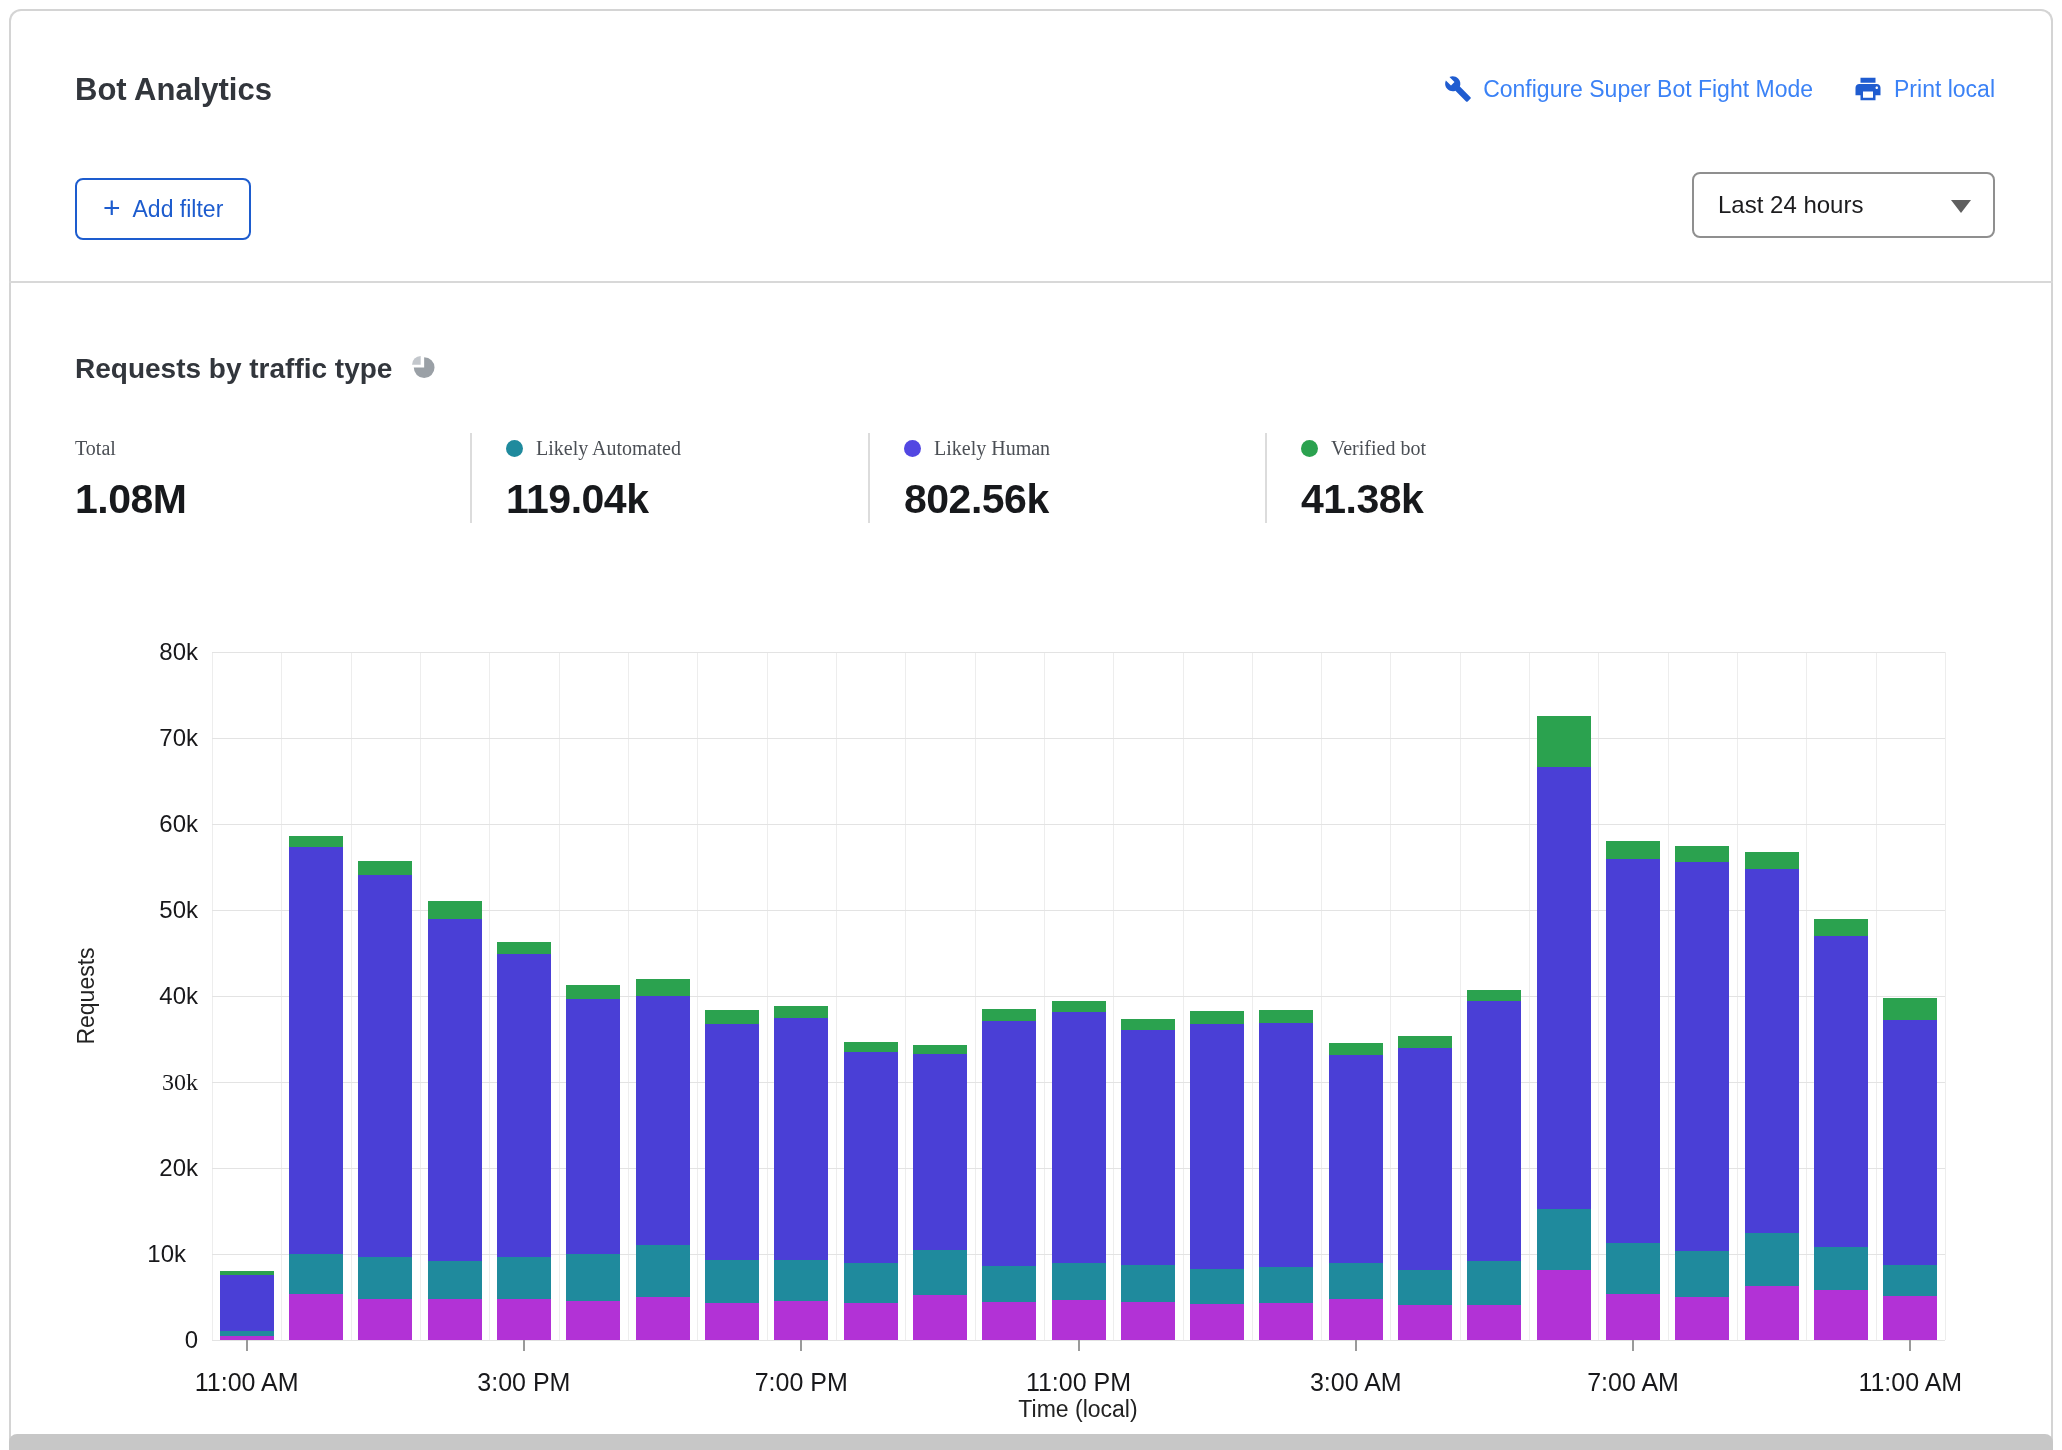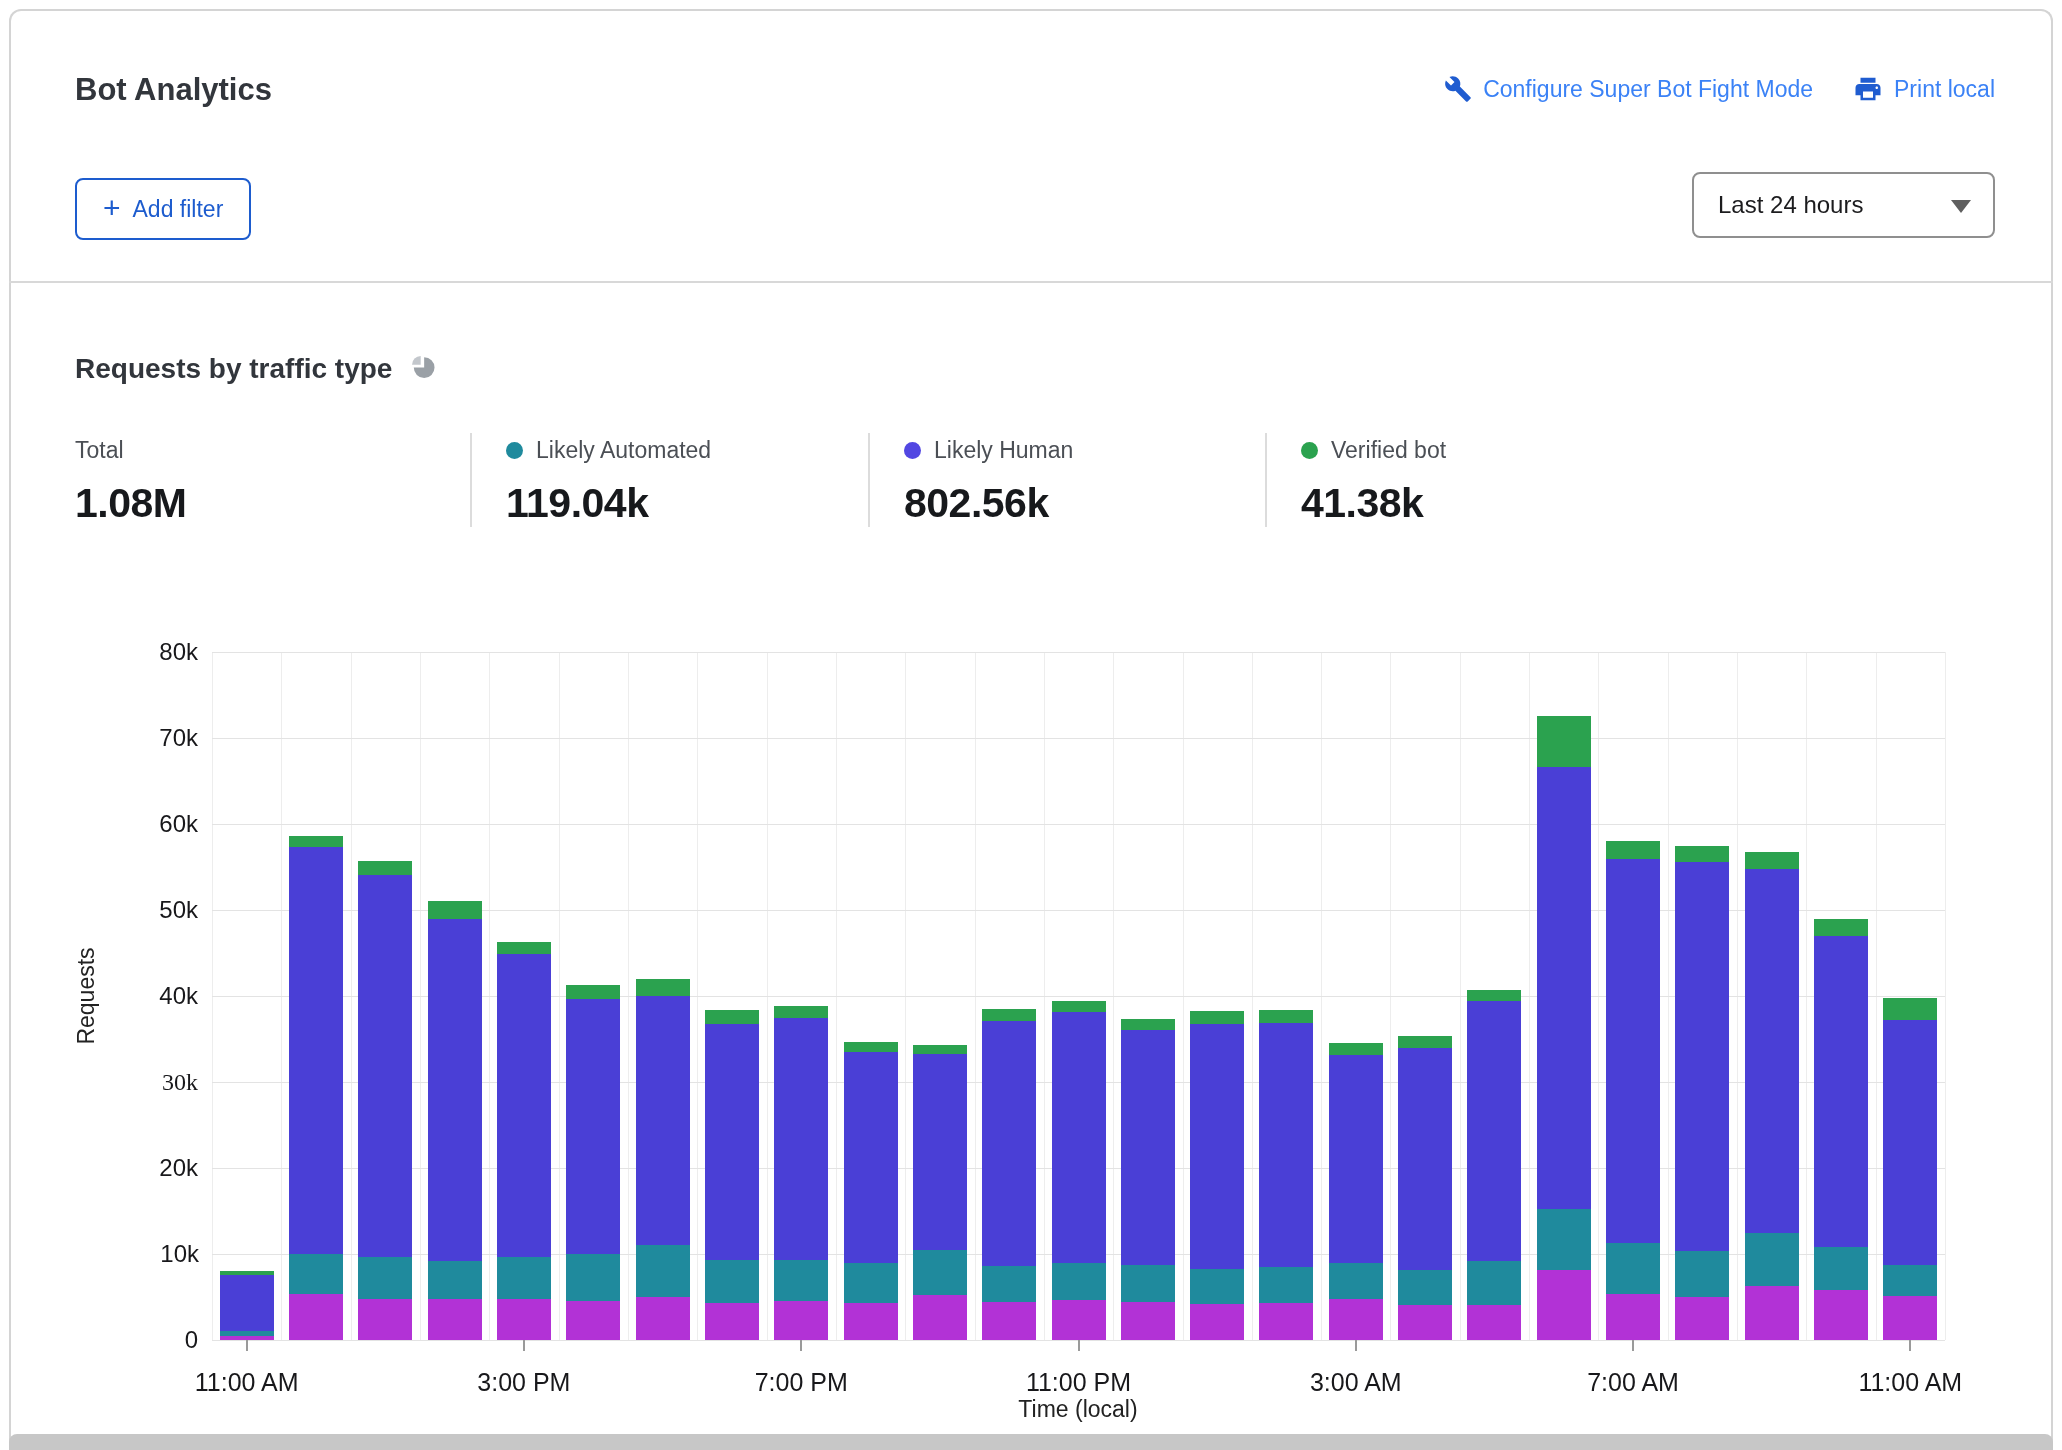--- a/index.html
+++ b/index.html
@@ -24,21 +24,21 @@
   .section-heading{position:absolute;left:75px;top:352px;display:flex;align-items:center;gap:16px;}
   .section-heading .txt{font-size:28px;font-weight:700;color:#32363c;}
   .stats{position:absolute;left:75px;top:433px;width:1920px;display:flex;}
   .stat{box-sizing:border-box;padding-top:4px;}
   .stat + .stat{border-left:2px solid #dcdcdc;padding-left:34px;}
   .stat.c1{width:395px;}
   .stat.c2{width:372px;}
   .stat.c3{width:398px;}
   .stat.c4{width:397px;}
   .stat.c5{width:358px;}
-  .stat-label{display:flex;align-items:center;gap:13px;font-size:23px;color:#4b4f55;}
+  .stat-label{display:flex;align-items:center;gap:13px;font-size:20px;color:#4b4f55;font-family:Liberation Serif, serif;}
   .stat-dot{width:17px;height:17px;border-radius:50%;flex:0 0 auto;}
   .stat-value{margin-top:16px;font-size:41px;font-weight:700;color:#17191c;letter-spacing:-0.5px;}
   
   #chart{position:absolute;left:0;top:0;width:2062px;height:1450px;pointer-events:none;}
   #chart .vgrid{position:absolute;width:1px;background:#ededed;}
   #chart .hgrid{position:absolute;height:1px;background:#e3e3e3;}
   #chart .ytick{position:absolute;width:90px;text-align:right;font-size:24px;color:#18181b;height:30px;line-height:30px;}
   #chart .bar{position:absolute;display:flex;flex-direction:column-reverse;}
   #chart .xtickmark{position:absolute;width:2px;height:11px;background:#9a9a9a;}
   #chart .xtick{position:absolute;width:200px;text-align:center;font-size:25px;color:#18181b;}
@@ -149,21 +149,21 @@
       <div class="vgrid" style="left: 1529.1px; top: 652px; height: 688px;"></div>
       <div class="vgrid" style="left: 1598.4px; top: 652px; height: 688px;"></div>
       <div class="vgrid" style="left: 1667.7px; top: 652px; height: 688px;"></div>
       <div class="vgrid" style="left: 1737px; top: 652px; height: 688px;"></div>
       <div class="vgrid" style="left: 1806.4px; top: 652px; height: 688px;"></div>
       <div class="vgrid" style="left: 1875.7px; top: 652px; height: 688px;"></div>
       <div class="vgrid" style="left: 1945px; top: 652px; height: 688px;"></div>
       <div class="hgrid" style="left: 212px; top: 1339.5px; width: 1733px;"></div>
       <div class="ytick" style="left: 108px; top: 1325px;">0</div>
       <div class="hgrid" style="left: 212px; top: 1253.5px; width: 1733px;"></div>
-      <div class="ytick" style="left: 109px; top: 1239px;">10k</div>
+      <div class="ytick" style="left: 96px; top: 1239px;">10k</div>
       <div class="hgrid" style="left: 212px; top: 1167.5px; width: 1733px;"></div>
       <div class="ytick" style="left: 108px; top: 1153px;">20k</div>
       <div class="hgrid" style="left: 212px; top: 1081.5px; width: 1733px;"></div>
       <div class="ytick" style="left: 108px; top: 1067px; font-family: Liberation Serif, serif;">30k</div>
       <div class="hgrid" style="left: 212px; top: 995.5px; width: 1733px;"></div>
       <div class="ytick" style="left: 108px; top: 981px;">40k</div>
       <div class="hgrid" style="left: 212px; top: 909.5px; width: 1733px;"></div>
       <div class="ytick" style="left: 108px; top: 895px;">50k</div>
       <div class="hgrid" style="left: 212px; top: 823.5px; width: 1733px;"></div>
       <div class="ytick" style="left: 108px; top: 809px;">60k</div>

